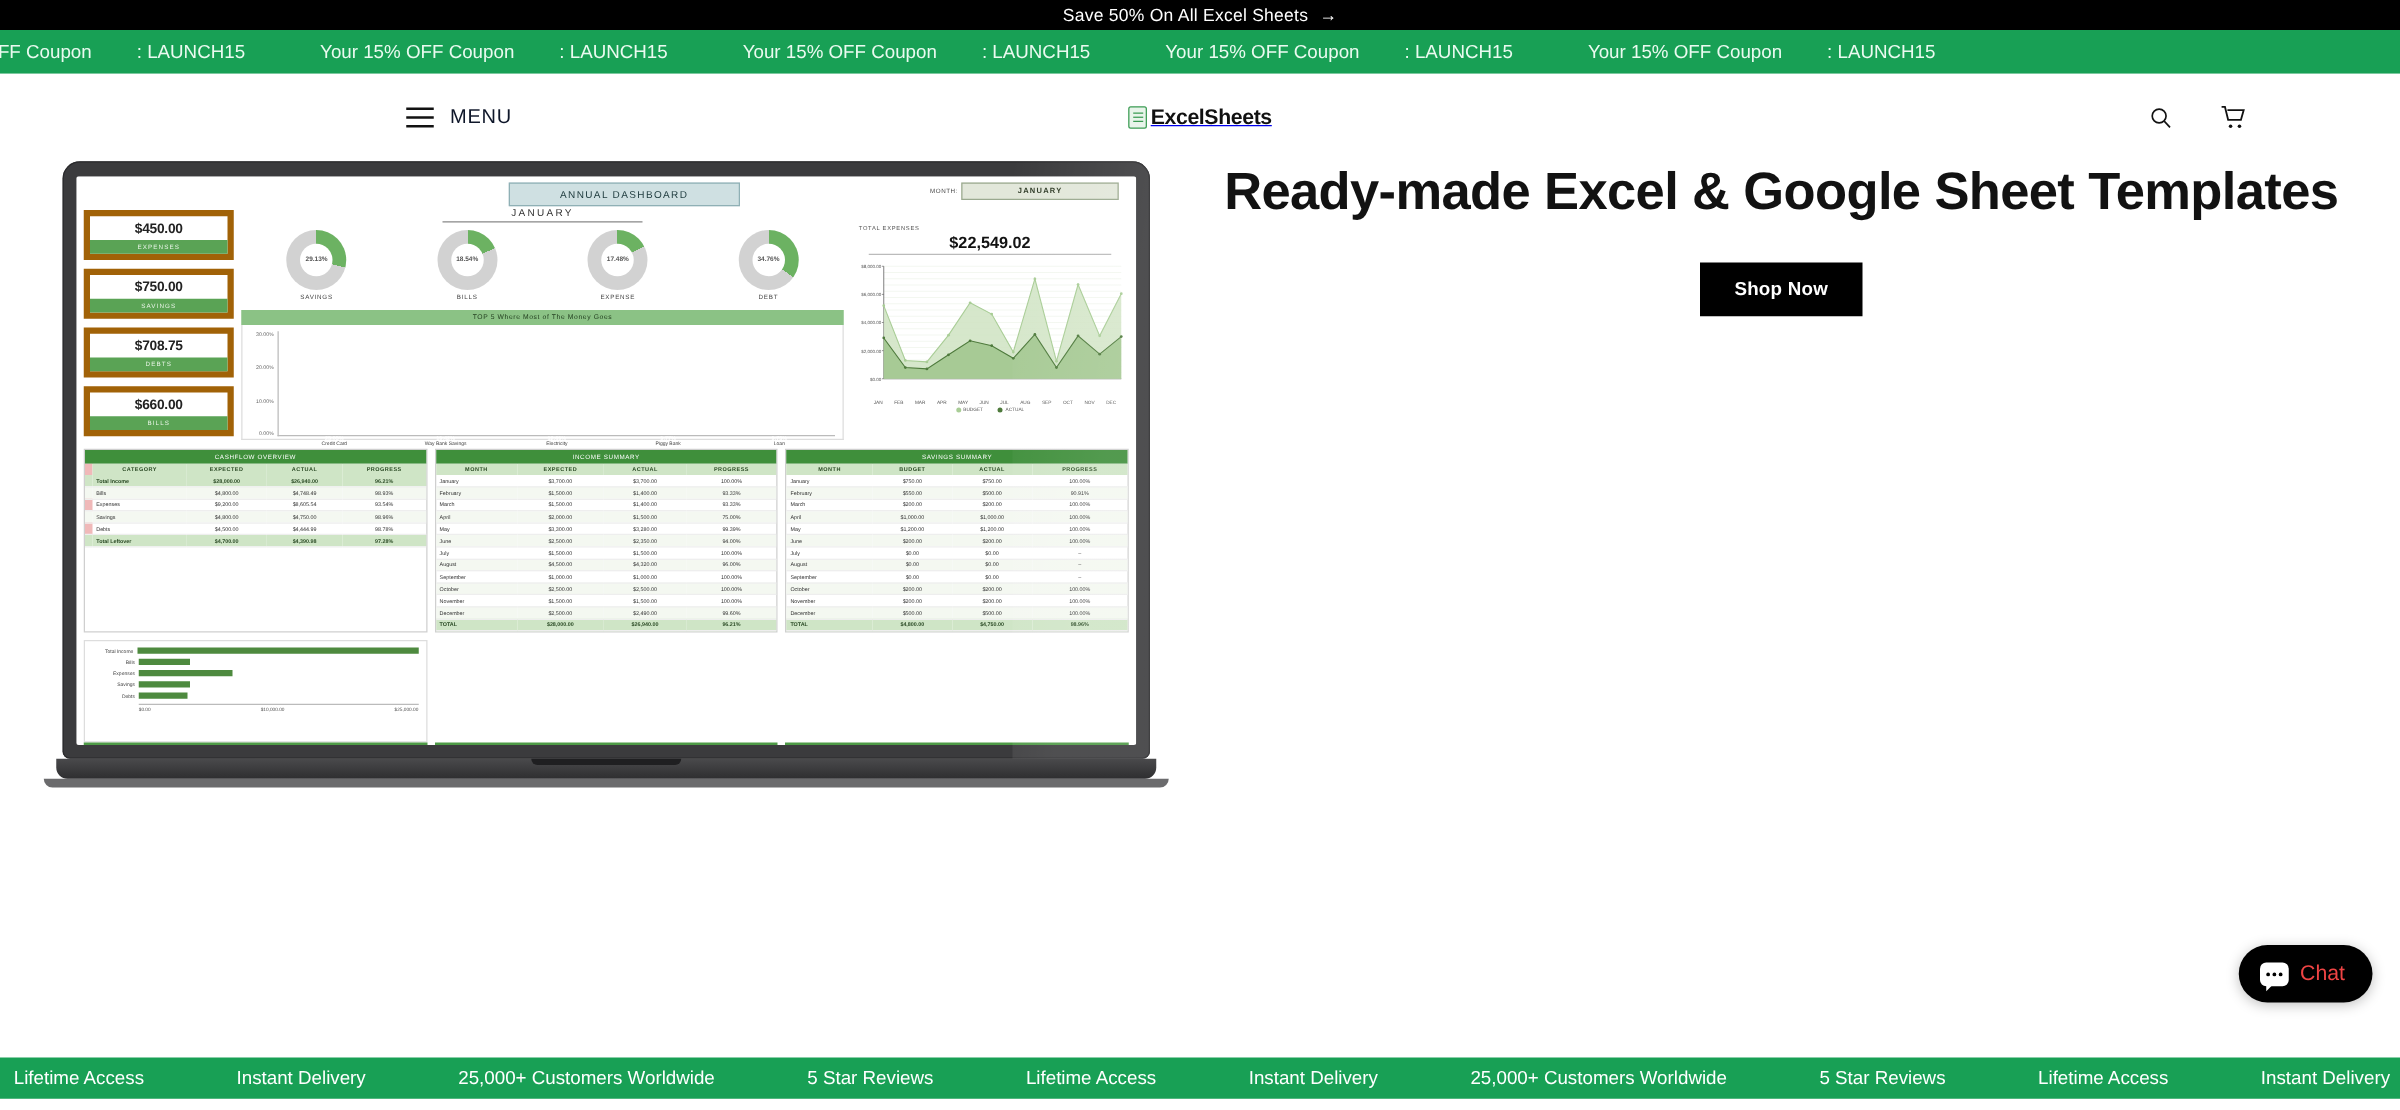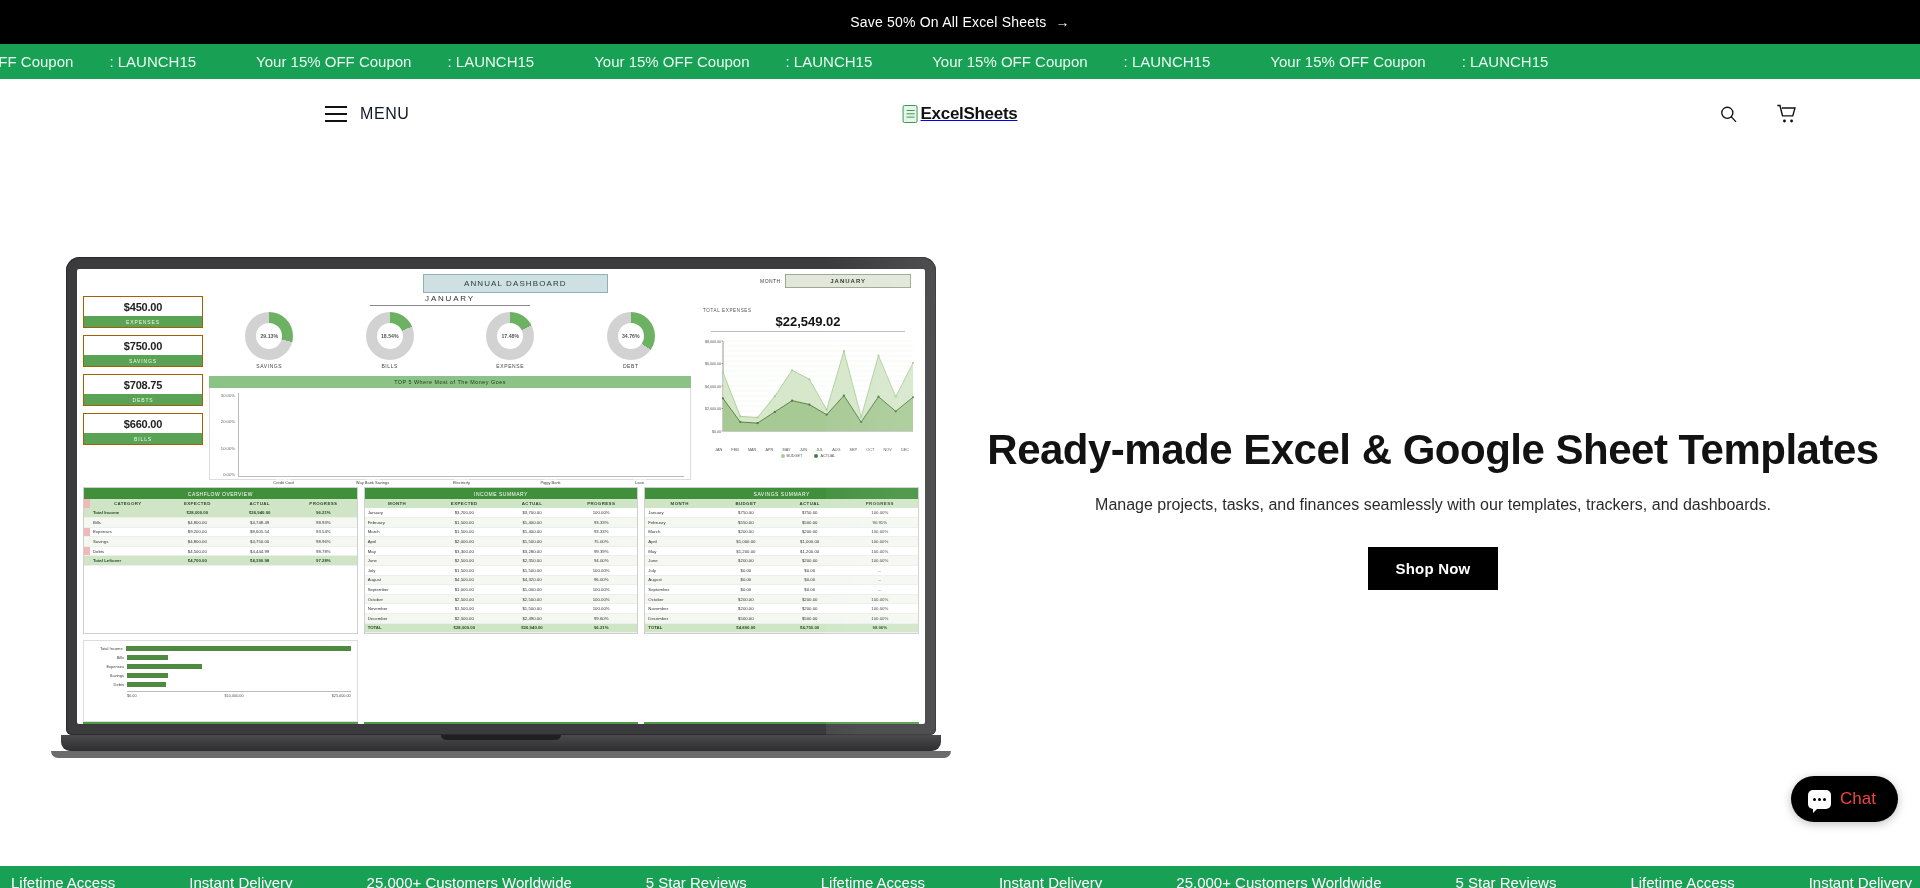--- a/index.html
+++ b/index.html
@@ -6,21 +6,21 @@
   html,body { width:1920px; height:888px; overflow:hidden; }
   body {
     font-family:"Liberation Sans", sans-serif;
     background:#ffffff;
     color:#111111;
     -webkit-font-smoothing:antialiased;
   }
 
   
   .announce{
-    height:44px; background:#000000; color:#ffffff;
+    height:24px; background:#000000; color:#ffffff;
     display:flex; align-items:center; justify-content:center;
     font-size:14px; letter-spacing:.2px; font-weight:500;
   }
   .announce .arrow{ margin-left:9px; font-size:14px; line-height:1; }
 
   
   .coupon-bar{
     height:35px; background:#18A055; color:#eafaf0;
     overflow:hidden; position:relative; display:flex; align-items:center;
   }
@@ -62,21 +62,21 @@
 
   .header-actions{
     position:absolute; right:118px; top:50%; transform:translateY(-50%);
     display:flex; align-items:center; gap:30px;
   }
   .icon-btn{ background:none; border:none; cursor:pointer; display:flex; align-items:center; justify-content:center; padding:4px; }
 
   
   .hero{
     height:calc(888px - 33px - 35px - 70px - 33px);
-    display:flex; align-items:center; background:#ffffff; position:relative;margin-left:16px;
+    display:flex; align-items:flex-start; background:#ffffff; position:relative;
   }
   .hero-left{ width:960px; display:flex; align-items:center; justify-content:center; padding-left:10px;}
   .hero-right{ flex:1; display:flex; flex-direction:column; align-items:center; text-align:center; padding-right:30px;}
 
   .hero-title{
     font-size:42px; font-weight:700; letter-spacing:-.5px; color:#121212;
     font-family:"Liberation Sans", sans-serif; white-space:nowrap;
   }
   .hero-sub{ margin-top:22px; font-size:16px; color:#2b2b2b; font-weight:400; }
   .shop-btn{
@@ -124,21 +124,21 @@
     left:340px; top:0;
   }
   .month-pick{ position:absolute; right:8px; top:0; display:flex; align-items:center; gap:3px;}
   .month-lbl{ font-size:5px; letter-spacing:.4px; color:#444; }
   .month-val{
     background:#e2e7da; border:1px solid #9aa98f; font-size:6px; letter-spacing:1px;
     padding:3px 44px; color:#2e3a26; font-weight:700;
   }
 
   .kpis{ width:120px; display:flex; flex-direction:column; gap:7px; padding-top:6px;}
-  .kpi{ border:1px solid #a16207; }
+  .kpi{ border:5px solid #a16207; }
   .kpi .val{ text-align:center; font-size:11px; font-weight:700; color:#222; padding:4px 0 3px; letter-spacing:-.2px;}
   .kpi .tag{ background:#5aa355; color:#e9f5e7; text-align:center; font-size:5px; letter-spacing:.9px; padding:2.5px 0; }
 
   .mid{ flex:1; padding-top:4px; }
   .mid-month{ text-align:center; font-size:8px; letter-spacing:1.8px; color:#333; padding-bottom:2px; border-bottom:1px solid #888; width:160px; margin:0 auto 6px;}
   .donuts{ display:flex; justify-content:space-around; }
   .donut-wrap{ text-align:center; }
   .donut{
     width:48px; height:48px; border-radius:50%; position:relative; margin:0 auto;
     background:conic-gradient(#6cb262 0 var(--p), #d2d2d2 var(--p) 100%);
@@ -764,21 +764,20 @@
           </div>
         </div>
       </div>
       <div class="laptop-base"></div>
       <div class="laptop-foot"></div>
     </div>
   </div>
 
   <div class="hero-right">
     <h1 class="hero-title">Ready-made Excel &amp; Google Sheet Templates</h1>
-    <p class="hero-sub">Manage projects, tasks, and finances seamlessly with our templates, trackers, and dashboards.</p>
     <button class="shop-btn">Shop Now</button>
   </div>
 
   <button class="chat-widget">
     <span class="bubble">
         <i></i>
         <i></i>
         <i></i>
       </span>
     <span>Chat</span>

